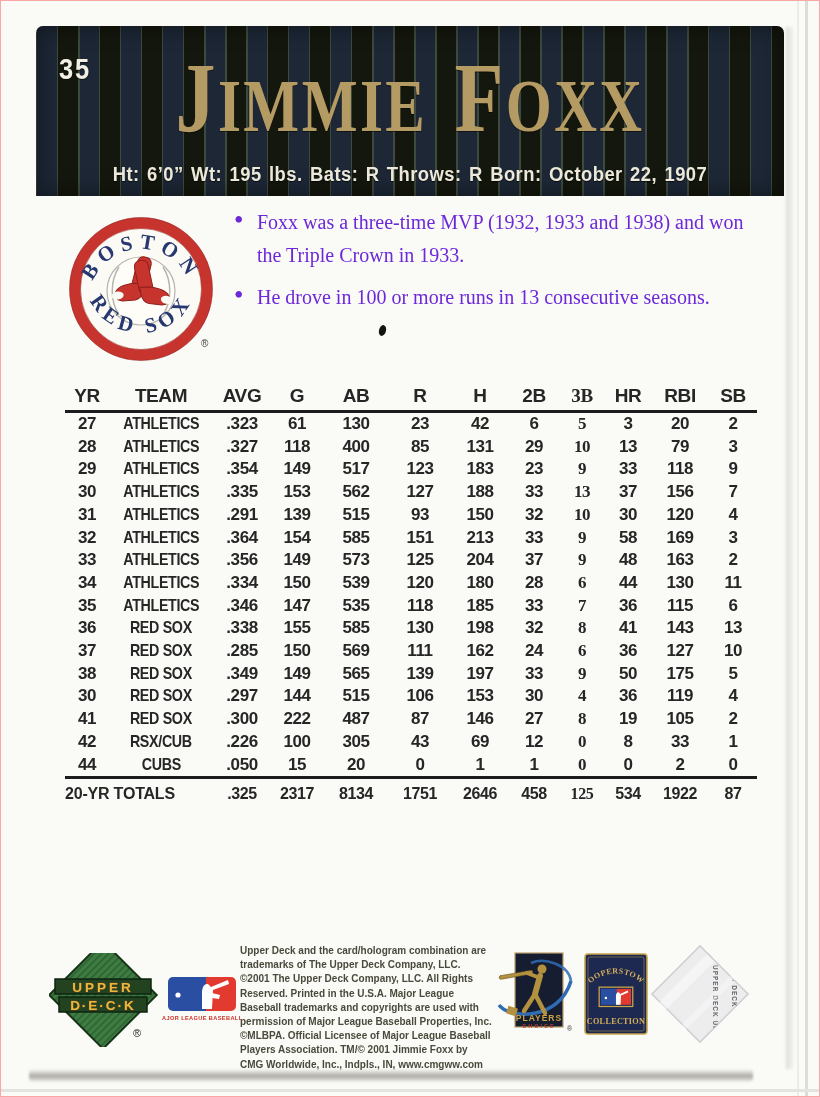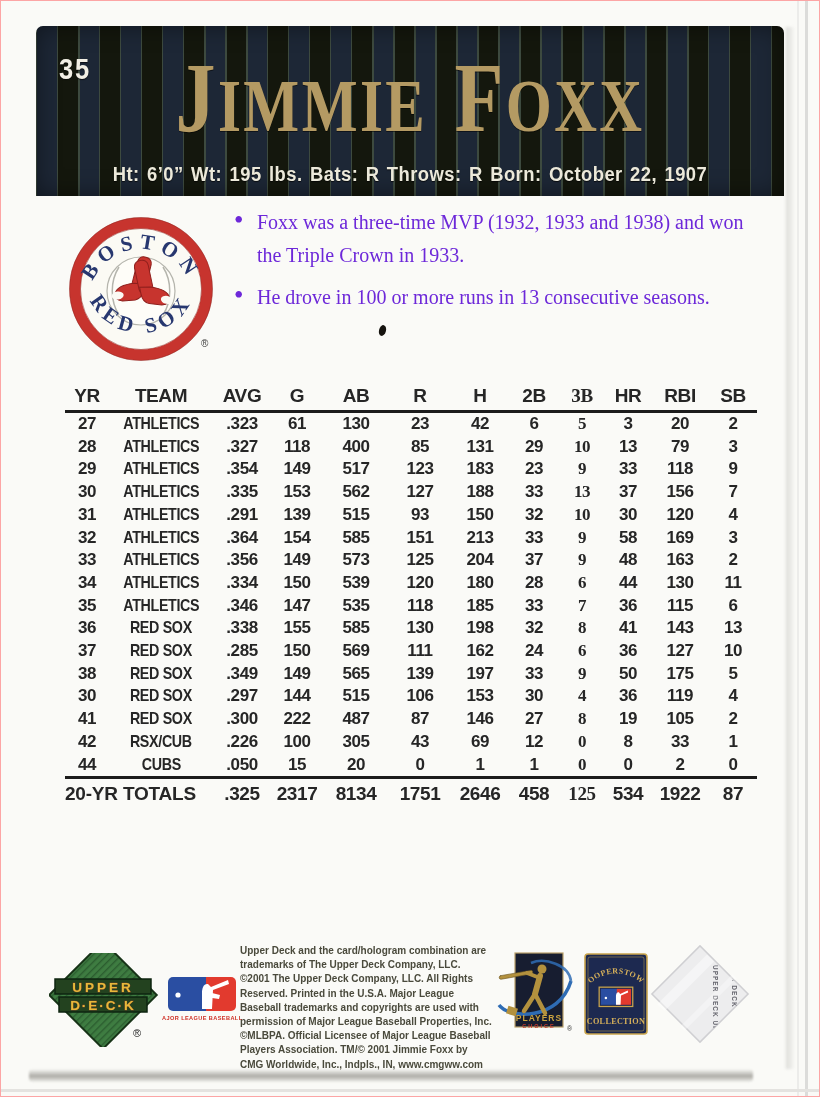--- a/index.html
+++ b/index.html
@@ -76,21 +76,21 @@
     color:#262626;letter-spacing:-.4px;
   }
   table.stats th{
     font-size:19px;font-weight:bold;text-align:center;vertical-align:bottom;
     padding:0 0 3px 0;border-bottom:3.5px solid #1c1c1c;height:26px;
   }
   table.stats td{
     font-size:17px;font-weight:bold;text-align:center;padding:0;height:22.7px;line-height:22.7px;
   }
   table.stats tfoot td{
-    font-size:19px;border-top:3.5px solid #1c1c1c;height:30px;line-height:30px;
+    font-size:16px;border-top:3.5px solid #1c1c1c;height:30px;line-height:30px;
   }
   table.stats tfoot td.tot-label{text-align:left;letter-spacing:-.2px;}
   .cellsqueeze{display:inline-block;transform:scaleX(.84);}
   .c0{width:44px;} .c1{width:104px;} .c2{width:58px;} .c3{width:52px;}
   .c4{width:66px;} .c5{width:62px;} .c6{width:58px;} .c7{width:50px;}
   .c8{width:46px;font-family:Liberation Serif, serif;} .c9{width:46px;} .c10{width:58px;} .c11{width:48px;}
   
   .legal{
     position:absolute;left:239px;top:920px;width:252px;
     font-size:10px;font-weight:bold;line-height:14.2px;color:#4a4a3c;margin-top:23px;

